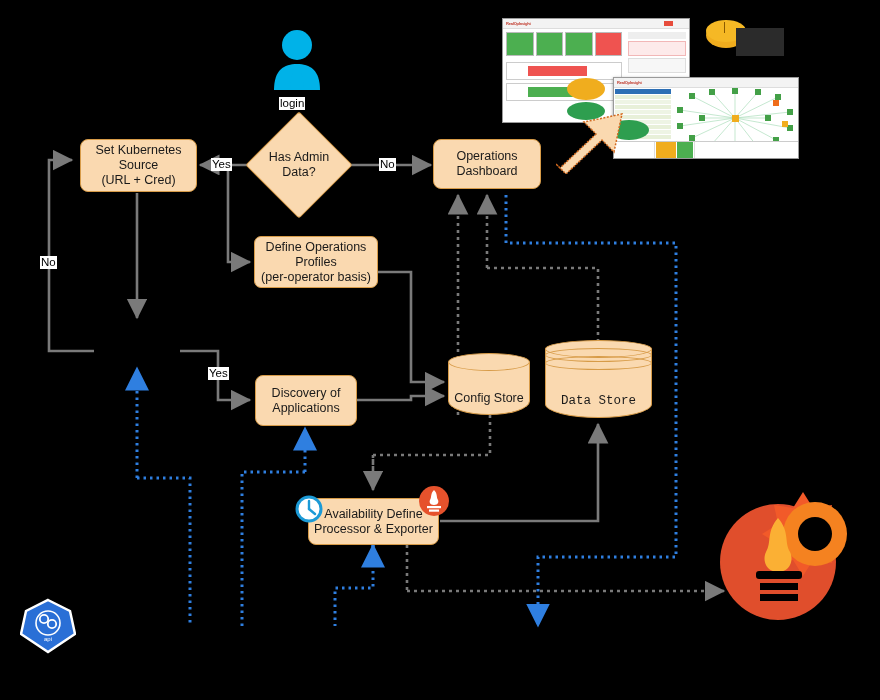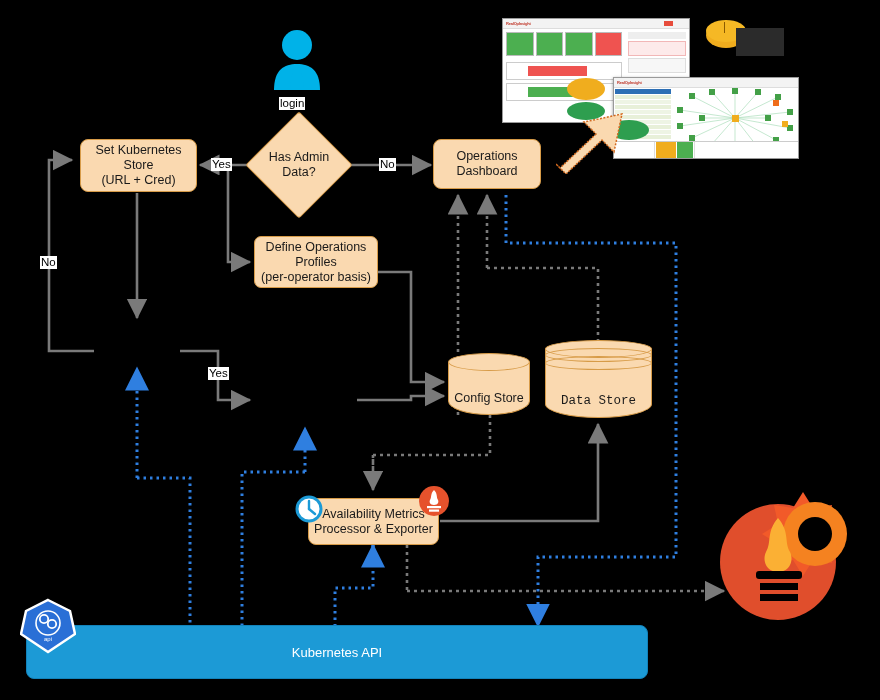--- a/index.html
+++ b/index.html
@@ -124,21 +124,21 @@
       <circle cx="25" cy="17" r="15" fill="#00b2e8"></circle>
       <path d="M2,62 C2,42 12,36 25,36 C38,36 48,42 48,62 Z" fill="#00b2e8"></path>
       <path d="M25,36 C20,44 18,52 18,62 L32,62 C32,52 30,44 25,36 Z" fill="#00b2e8"></path>
     </svg>
   </div>
   <div class="loginlbl edgelabel">login</div>
 
   <div class="node" style="left:80px;top:139px;width:117px;height:53px;">
     <div>
       <span>Set Kubernetes</span><br>
-      <span>Store</span><br>
+      <span>Source</span><br>
       <span>(URL + Cred)</span>
     </div>
   </div>
 
   <div class="diamond" style="left:261px;top:127px;width:76px;height:76px;">
     <div class="dshape"></div>
     <div class="dtxt">
       <div>
         <span>Has Admin</span><br>
         <span>Data?</span>
@@ -155,38 +155,44 @@
 
   <div class="node" style="left:254px;top:236px;width:124px;height:52px;border-radius:7px;">
     <div>
       <span>Define Operations</span><br>
       <span>Profiles</span><br>
       <span>(per-operator basis)</span>
     </div>
   </div>
 
 
+  <div class="node" style="left:255px;top:375px;width:102px;height:51px;">
+    <div>
+      <span>Discovery of</span><br>
+      <span>Applications</span>
+    </div>
+  </div>
 
   <div class="cyl" style="left:448px;top:353px;width:82px;height:62px;">
     <div class="body"></div>
     <div class="top"></div>
     <div class="lbl">Config Store</div>
   </div>
 
   <div class="cyl" style="left:545px;top:340px;width:107px;height:78px;font-family:Liberation Mono, monospace;">
     <div class="body"></div>
     <div class="top"></div>
     <div class="rib" style="top:8px;"></div>
     <div class="rib" style="top:16px;"></div>
     <div class="lbl">Data Store</div>
   </div>
 
   <div class="node" style="left:308px;top:498px;width:131px;height:47px;">
     <div>
-      <span>Availability Metrics</span><br>
+      <span>Availability Define</span><br>
       <span>Processor &amp; Exporter</span>
     </div>
   </div>
 
   <div class="clockicon" style="left:295px;top:495px;width:28px;height:28px;">
     <svg viewBox="0 0 28 28" width="28" height="28">
       <circle cx="14" cy="14" r="12" fill="#fff" stroke="#1c9ad6" stroke-width="3"></circle>
       <path d="M14,14 L14,6" stroke="#1c9ad6" stroke-width="2.4" stroke-linecap="round"></path>
       <path d="M14,14 L20,19" stroke="#1c9ad6" stroke-width="2.4" stroke-linecap="round"></path>
     </svg>
@@ -199,23 +205,20 @@
       <rect x="9" y="21" width="14" height="2.2" fill="#fff"></rect>
       <rect x="11" y="24.5" width="10" height="2.2" fill="#fff"></rect>
     </svg>
   </div>
 
   <div class="edgelabel" style="left:211px;top:158px;">Yes</div>
   <div class="edgelabel" style="left:379px;top:158px;">No</div>
   <div class="edgelabel" style="left:40px;top:256px;">No</div>
   <div class="edgelabel" style="left:208px;top:367px;">Yes</div>
 
-  <div class="kapi">
-    <span>Kubernetes API</span>
-  </div>
   <div class="kicon">
     <svg viewBox="0 0 56 56" width="56" height="56">
       <polygon points="28,2 50,13 55,36 28,54 1,36 6,13" fill="#2a6fd6" stroke="#fff" stroke-width="2.5"></polygon>
       <circle cx="28" cy="25" r="12" fill="none" stroke="#fff" stroke-width="1.6"></circle>
       <circle cx="24" cy="21" r="4.2" fill="none" stroke="#fff" stroke-width="1.8"></circle>
       <circle cx="32" cy="26" r="4.2" fill="none" stroke="#fff" stroke-width="1.8"></circle>
       <text x="28" y="43" font-size="6" fill="#fff" text-anchor="middle" font-family="Liberation Sans, sans-serif">api</text>
     </svg>
   </div>
 

